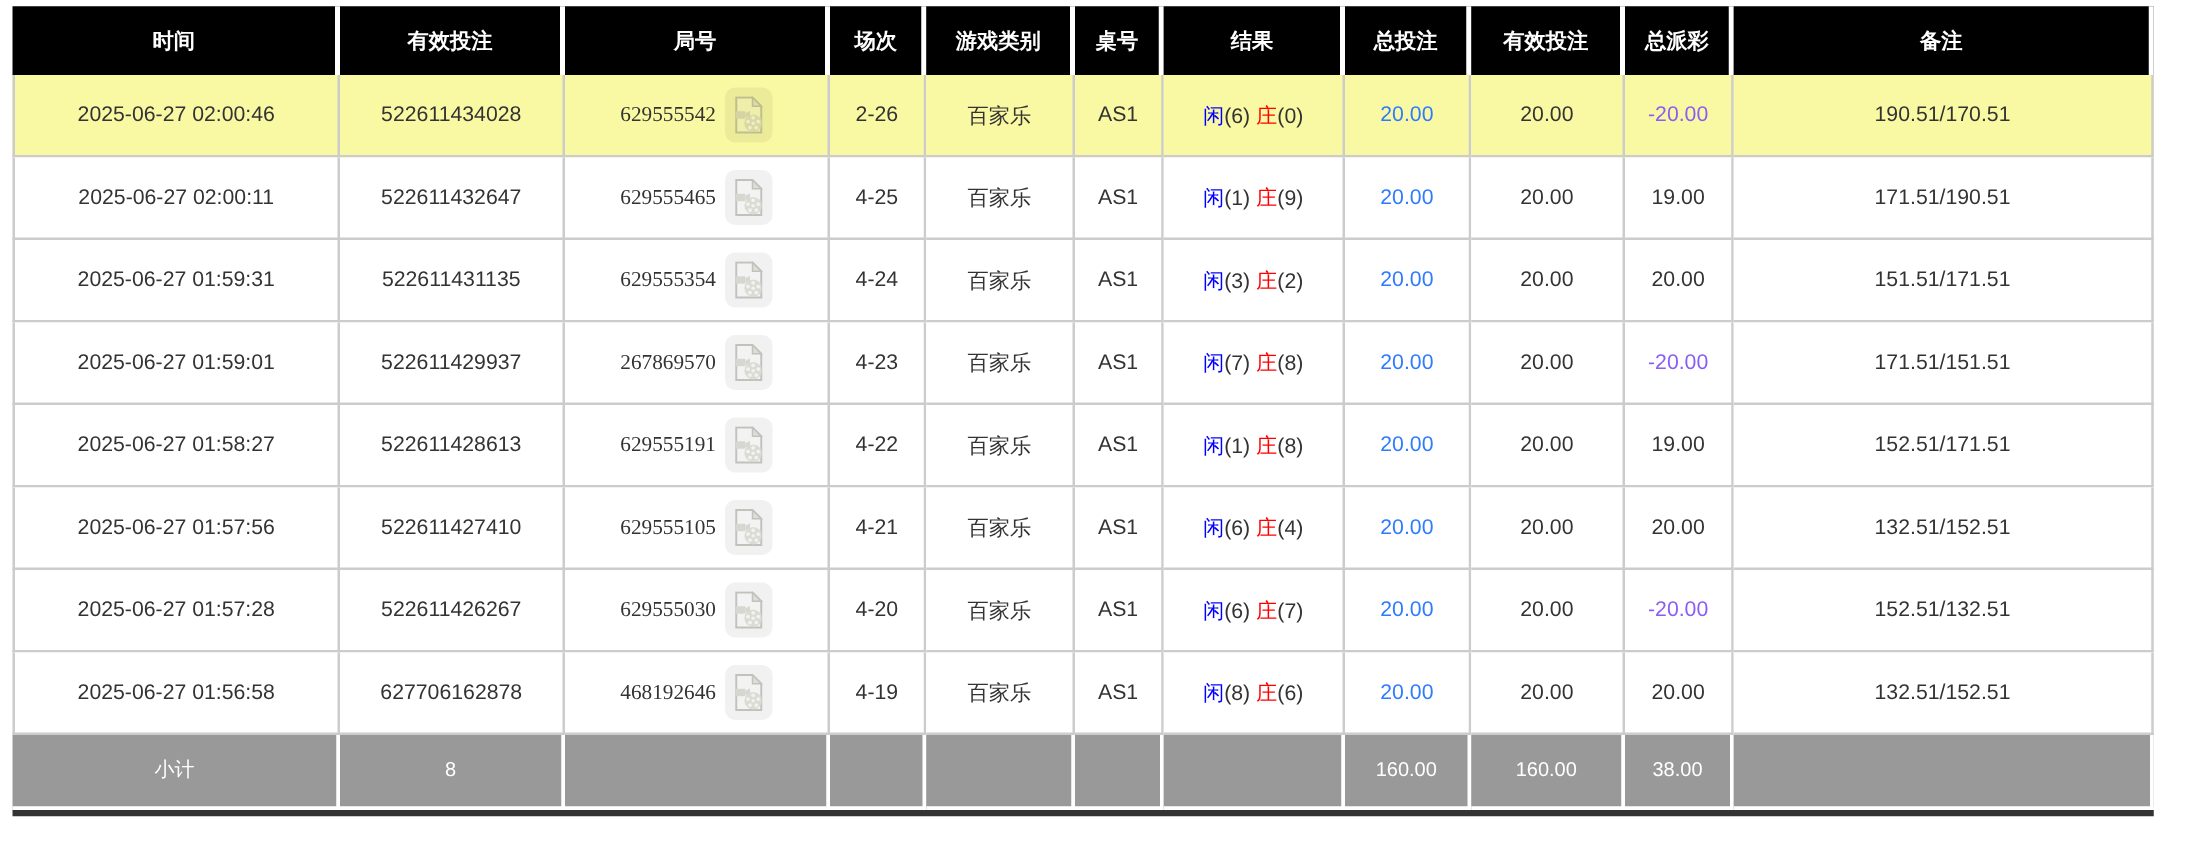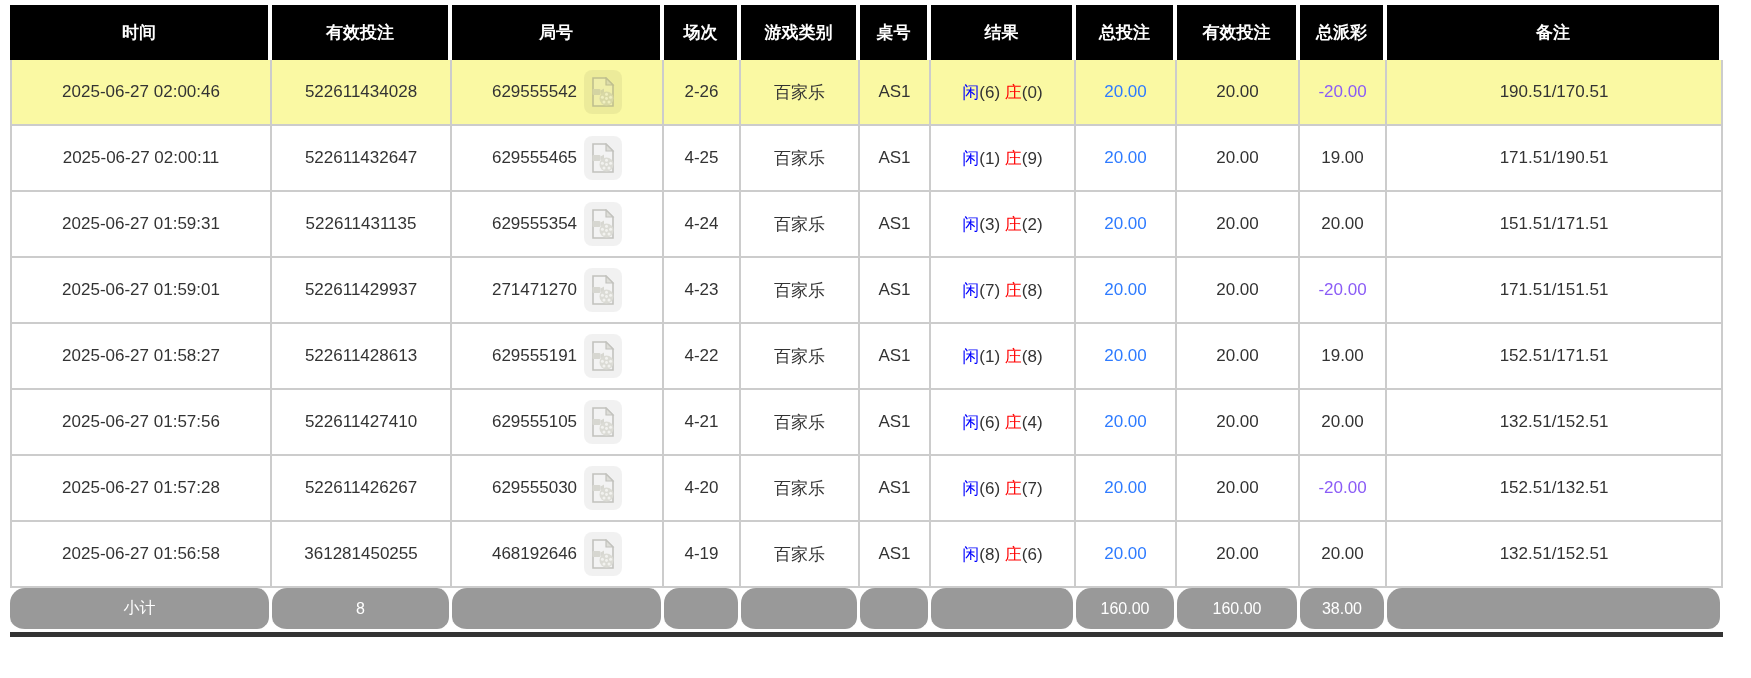--- a/index.html
+++ b/index.html
@@ -18,29 +18,29 @@
     background:#000;color:#fff;font-weight:bold;font-size:17px;
     height:35px;border-right:4px solid #fff;padding:16px;
   }
   tbody td{
     background:#fff;font-size:17px;color:#333;height:66px;
     border-right:2px solid #ccc;border-bottom:2px solid #ccc;padding:0 4px;
   }
   tbody td:first-child{border-left:2px solid #ccc;}
   tr.highlight td{background:#faf9a3;}
   tfoot td{
-    background:#999;color:#fff;font-size:16px;height:44px;
-    border-right:3px solid #fff;border-bottom:3px solid #fff;padding:0 4px;border-radius:15px;
+    background:#999;color:#fff;font-size:16px;height:60px;
+    border-right:3px solid #fff;border-bottom:3px solid #fff;padding:0 4px;
   }
   .p-label{color:#0000ff;}
   .b-label{color:#ff0000;}
   .score{color:#333;}
   .bet-amount{color:#2e7bff;cursor:pointer;}
   .payout.neg{color:#8b5cf6;}
-  .round-cell-inner{display:inline-flex;align-items:center;gap:7px;justify-content:space-between;}
+  .round-cell-inner{display:inline-flex;align-items:center;gap:7px;justify-content:space-between;font-family:Liberation Serif, serif;}
   .vicon{
     display:inline-flex;align-items:center;justify-content:center;
     width:38px;height:44px;border-radius:8px;
     background:rgba(0,0,0,0.055);
     cursor:pointer;flex:0 0 auto;
   }
   .vicon svg{display:block;opacity:0.45;}
   .bottom-bar{width:1713px;height:5px;background:#333;}
 </style>
 </head>
@@ -180,21 +180,21 @@
     <td class="bet-amount">20.00</td>
     <td>20.00</td>
     <td class="payout">20.00</td>
     <td>151.51/171.51</td>
   </tr>
         <tr>
     <td>2025-06-27 01:59:01</td>
     <td>522611429937</td>
     <td>
       <span class="round-cell-inner">
-        <span>271471270</span>
+        <span>267869570</span>
         <span class="vicon">
           <svg width="26" height="31" viewBox="0 0 26 31" xmlns="http://www.w3.org/2000/svg">
             <path d="M3 1 h13 l7 7 v21 h-20 z" fill="#ffffff" fill-opacity="0.35" stroke="#8a8a80" stroke-width="1.6"></path>
             <path d="M16 1 v7 h7 z" fill="#c9c9bd" stroke="#8a8a80" stroke-width="1.2"></path>
             <rect x="2.5" y="12" width="8" height="6" rx="1" fill="#b9b9ac"></rect>
             <path d="M10.5 13.5 l3.5 -2 v7 l-3.5 -2 z" fill="#b9b9ac"></path>
             <circle cx="16.5" cy="21.5" r="7" fill="#c2c2b4"></circle>
             <circle cx="16.5" cy="21.5" r="1.4" fill="#f4f4ee"></circle>
             <circle cx="16.5" cy="17.2" r="1.5" fill="#f4f4ee"></circle>
             <circle cx="12.4" cy="20.2" r="1.5" fill="#f4f4ee"></circle>
@@ -317,21 +317,21 @@
       <span class="p-label">闲</span><span class="score p-score">(6)</span>
       <span class="b-label">庄</span><span class="score b-score">(7)</span>
     </td>
     <td class="bet-amount">20.00</td>
     <td>20.00</td>
     <td class="payout neg">-20.00</td>
     <td>152.51/132.51</td>
   </tr>
         <tr>
     <td>2025-06-27 01:56:58</td>
-    <td>361281450255</td>
+    <td>627706162878</td>
     <td>
       <span class="round-cell-inner">
         <span>468192646</span>
         <span class="vicon">
           <svg width="26" height="31" viewBox="0 0 26 31" xmlns="http://www.w3.org/2000/svg">
             <path d="M3 1 h13 l7 7 v21 h-20 z" fill="#ffffff" fill-opacity="0.35" stroke="#8a8a80" stroke-width="1.6"></path>
             <path d="M16 1 v7 h7 z" fill="#c9c9bd" stroke="#8a8a80" stroke-width="1.2"></path>
             <rect x="2.5" y="12" width="8" height="6" rx="1" fill="#b9b9ac"></rect>
             <path d="M10.5 13.5 l3.5 -2 v7 l-3.5 -2 z" fill="#b9b9ac"></path>
             <circle cx="16.5" cy="21.5" r="7" fill="#c2c2b4"></circle>

